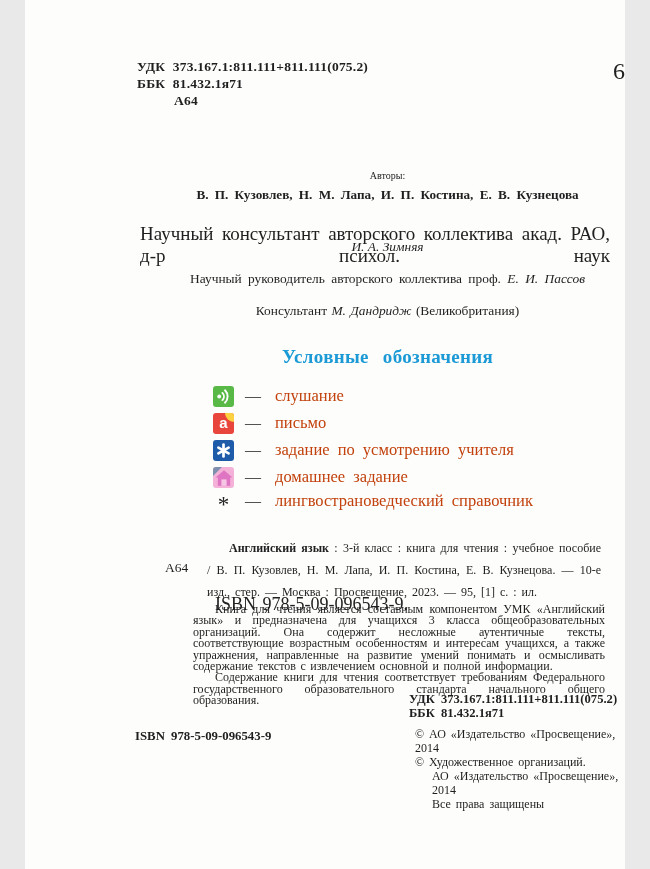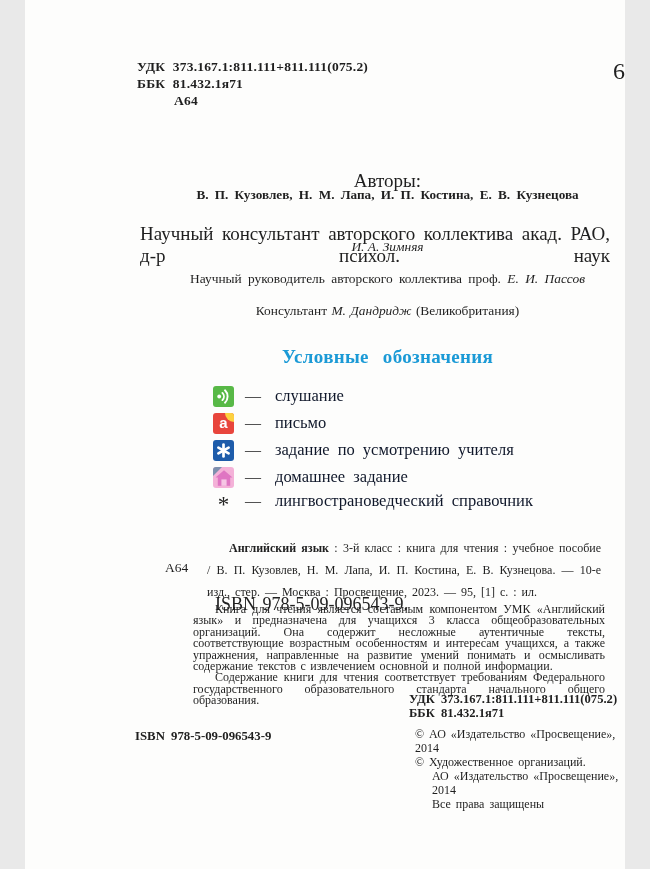--- a/index.html
+++ b/index.html
@@ -12,33 +12,33 @@
     overflow:hidden;
     margin:0 auto;
   }
   
   .codes{position:absolute;left:112px;top:58px;font-size:13.5px;font-weight:bold;line-height:17px;letter-spacing:.2px;word-spacing:4px;}
   .codes .indent{margin-left:37px;word-spacing:0;}
   .age-badge{position:absolute;left:588px;top:58px;font-size:24px;font-weight:500;}
 
   
   .centercol{position:absolute;left:130px;width:465px;text-align:center;}
-  .authors-label{top:170px;font-size:19px;}
+  .authors-label{top:170px;font-size:10px;}
   .authors-names{top:187px;font-size:13.2px;font-weight:bold;word-spacing:3px;}
   .consultant-line{position:absolute;left:115px;top:223px;width:470px;font-size:19px;text-align:justify;text-align-last:justify;word-spacing:2px;}
   .consultant-name{top:239px;font-size:13.4px;font-style:italic;}
   .supervisor-line{top:271px;font-size:13.4px;word-spacing:3px;}
   .consultant2-line{top:303px;font-size:13.4px;word-spacing:1px;}
   .ital{font-style:italic;}
 
   
   .legend-title{top:346px;font-size:19px;font-weight:bold;color:var(--heading-blue,#1b9ad6);word-spacing:9px;letter-spacing:.3px;}
   .legend-row{position:absolute;left:188px;height:24px;display:flex;align-items:center;}
   .legend-row .dash{width:18px;margin:0 13px 0 10px;text-align:center;font-size:16px;color:#333;}
-  .legend-row .lbl{font-size:16.5px;word-spacing:4px;color:#0f172a;}
+  .legend-row .lbl{font-size:16.5px;word-spacing:4px;color:#c2410c;}
   .icon-box{width:21px;height:21px;border-radius:3px;position:relative;flex:0 0 21px;overflow:hidden;}
   .icon-listen{background:var(--icon-green,#58b947);}
   .icon-write{background:var(--icon-red,#e8453c);display:flex;align-items:center;justify-content:center;}
   .icon-write .letter{color:#fff;font-family:"Liberation Sans",sans-serif;font-weight:bold;font-size:15px;line-height:21px;margin-top:-1px;}
   .icon-write .pencil-tip{position:absolute;top:0;right:0;width:9px;height:9px;background:var(--icon-yellow,#fdd140);border-bottom-left-radius:100%;}
   .icon-task{background:var(--icon-blue,#1e5caa);}
   .icon-home{background:var(--icon-pink-bg,#f4b2d8);}
   .plain-asterisk{width:21px;flex:0 0 21px;text-align:center;font-size:23px;line-height:10px;padding-top:9px;height:12px;color:#222;}
 
   

